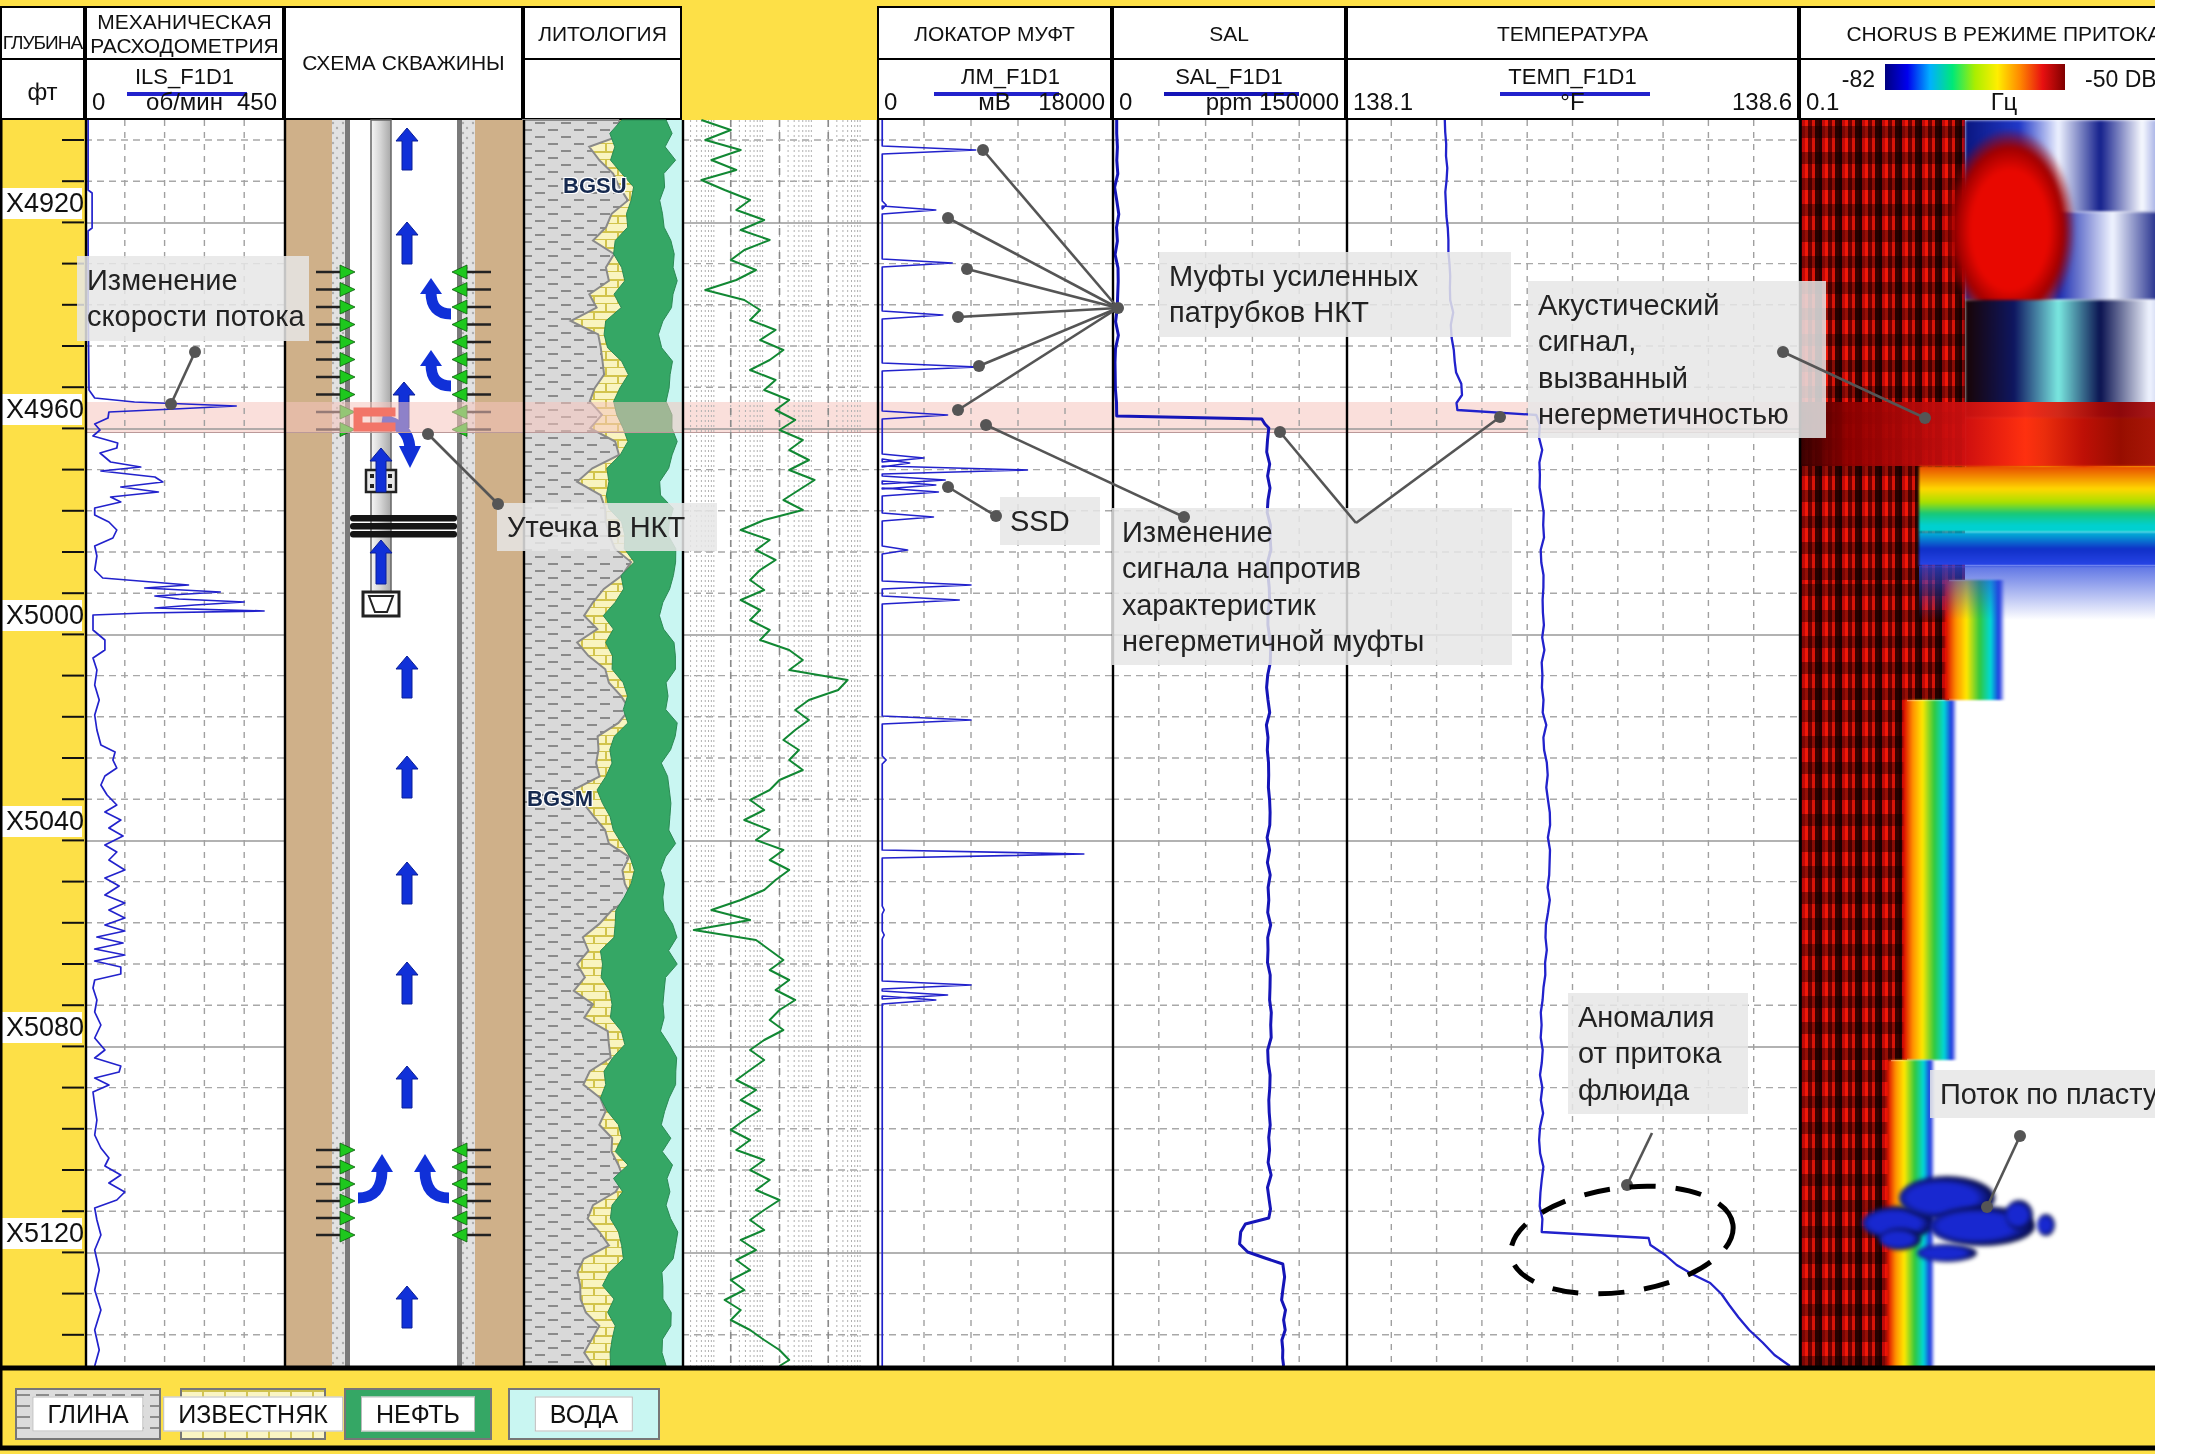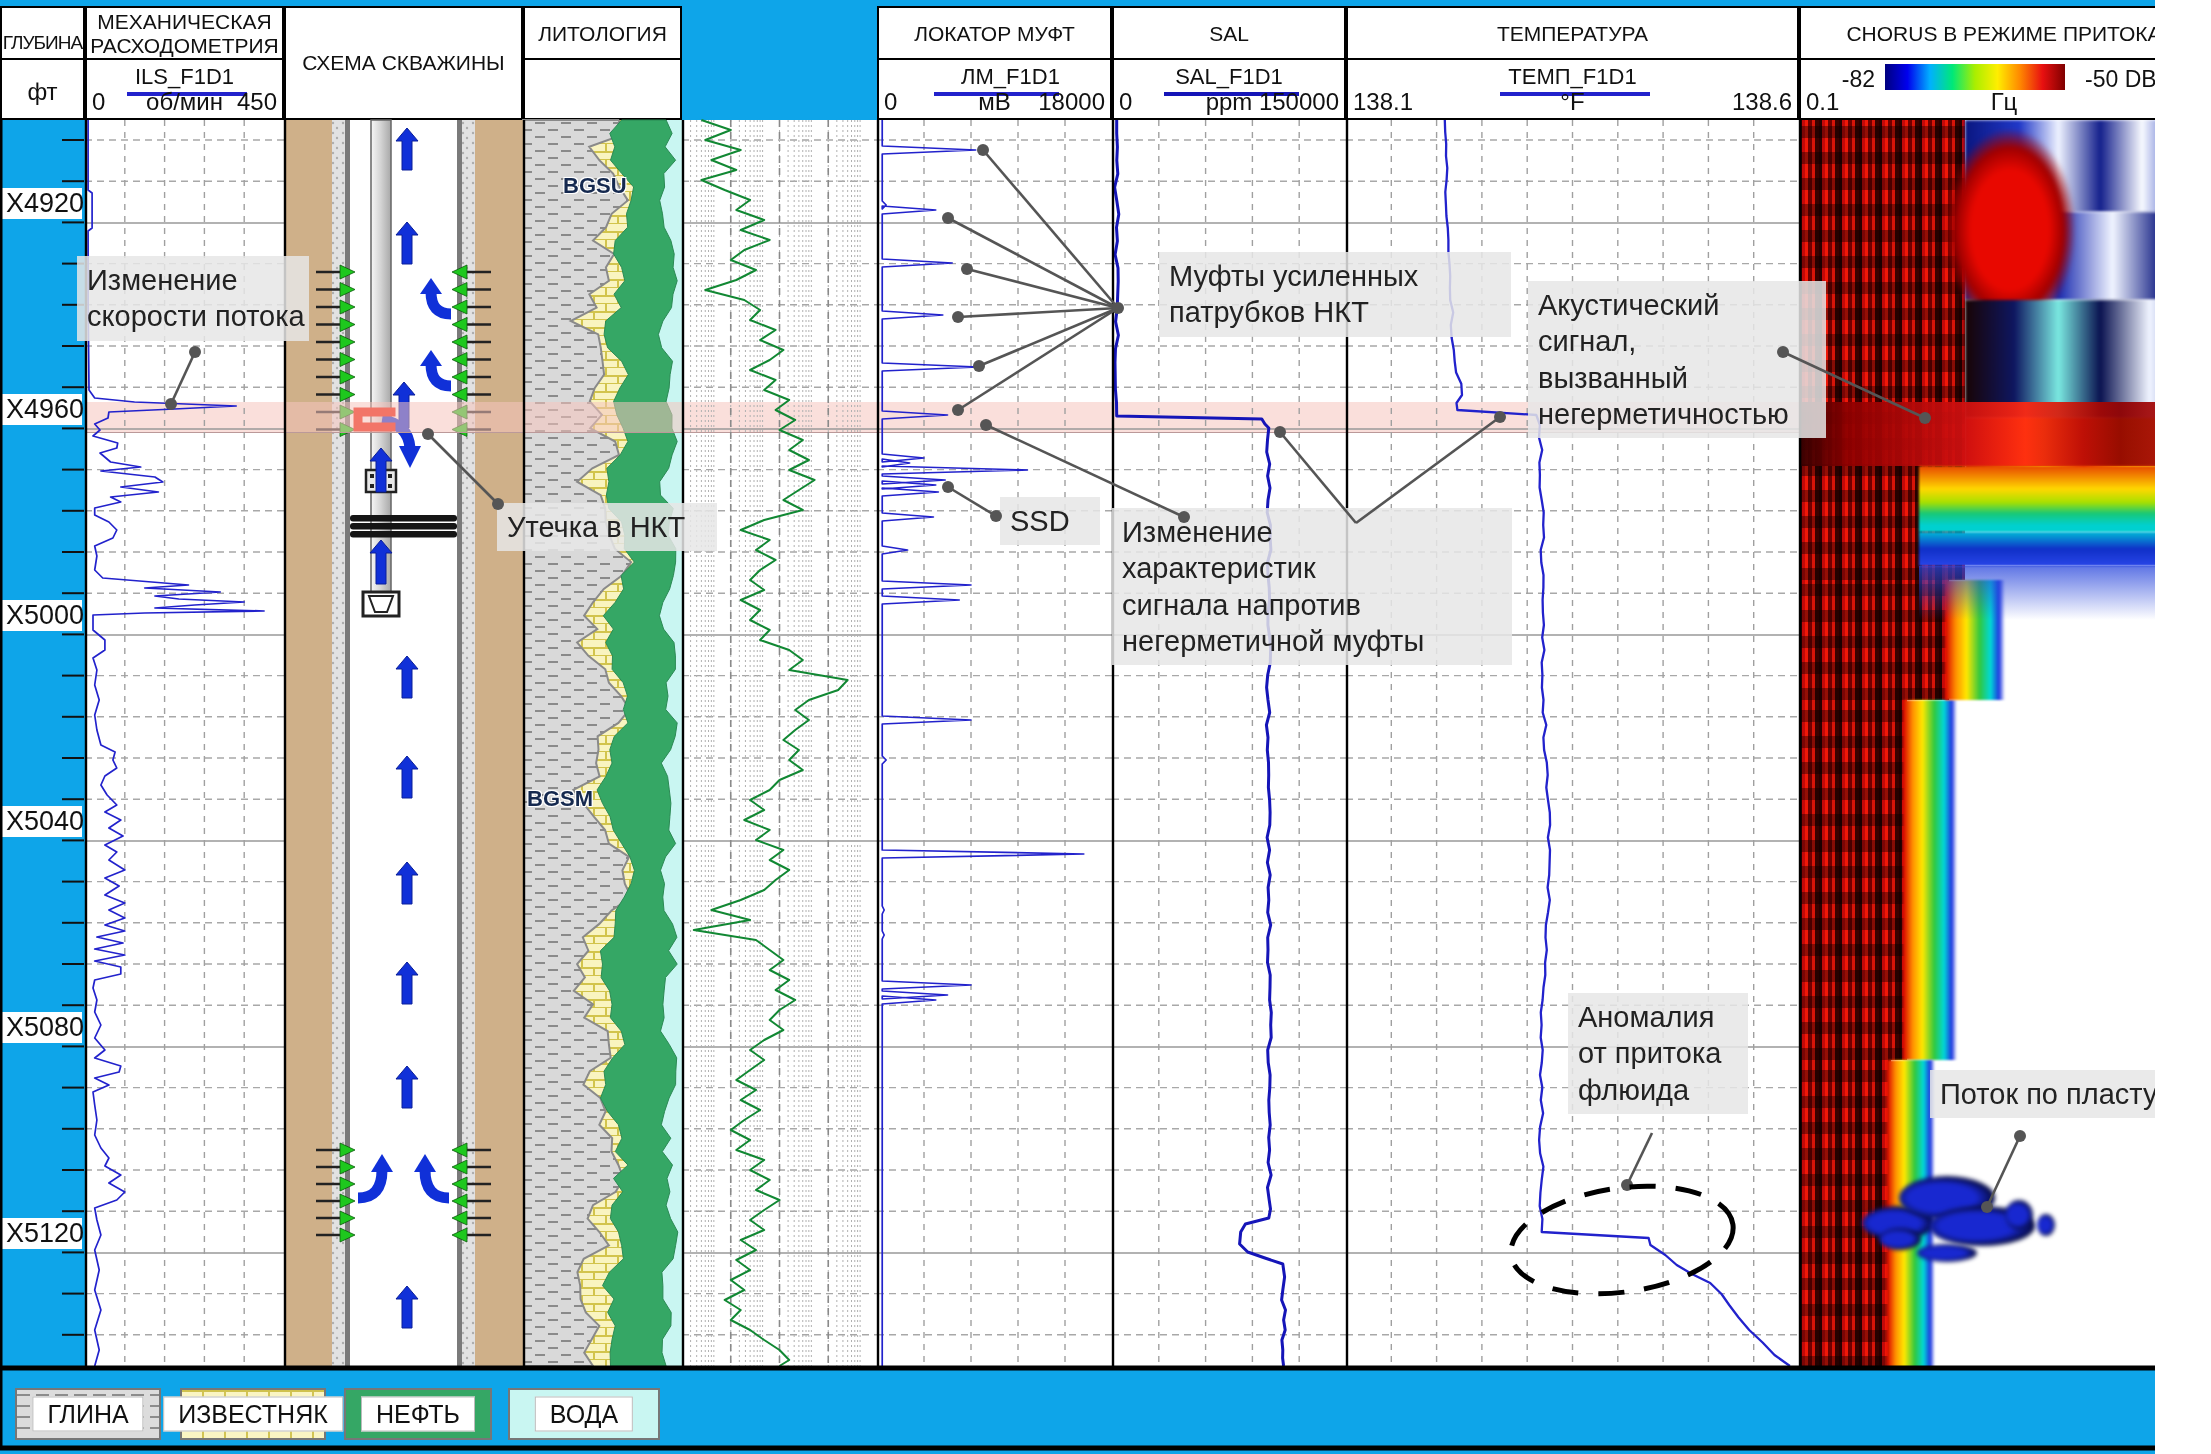--- a/index.html
+++ b/index.html
@@ -1,16 +1,16 @@
 <!DOCTYPE html>
 <html><head>
 <meta charset="utf-8">
 <style>
   html,body{margin:0;padding:0;background:#fff;}
-  #app{position:relative;width:2155px;height:1454px;background:#0ea5e9;overflow:hidden;
+  #app{position:relative;width:2155px;height:1454px;background:#fde047;overflow:hidden;
        font-family:"Liberation Sans",sans-serif;color:#111;}
   .th{position:absolute;border:2px solid #000;background:#fff;box-sizing:border-box;}
   .tt{position:absolute;left:0;right:0;top:0;display:flex;align-items:center;justify-content:center;
       text-align:center;font-size:21px;line-height:1.15;font-weight:400;}
   .tdiv{position:absolute;left:0;right:0;border-top:2px solid #000;}
   .mn{position:absolute;left:0;right:0;text-align:center;font-size:22px;}
   .mnline{position:absolute;height:4px;}
   .umin{position:absolute;left:5px;font-size:24px;}
   .umax{position:absolute;right:5px;font-size:24px;}
   .ucen{position:absolute;left:0;right:0;text-align:center;font-size:24px;}
@@ -550,22 +550,22 @@
     </div>
     <div class="ann" style="position: absolute; left: 1159px; top: 252px; width: 332px;">
       <div>Муфты усиленных</div>
       <div>патрубков НКТ</div>
     </div>
     <div class="ann" style="position: absolute; left: 1000px; top: 497px; width: 80px;">
       <div>SSD</div>
     </div>
     <div class="ann" style="position: absolute; left: 1112px; top: 508px; width: 380px;">
       <div>Изменение</div>
+      <div>сигнала напротив</div>
       <div>характеристик</div>
-      <div>сигнала напротив</div>
       <div>негерметичной муфты</div>
     </div>
     <div class="ann" style="position: absolute; left: 1528px; top: 281px; width: 278px;">
       <div>Акустический</div>
       <div>сигнал,</div>
       <div>вызванный</div>
       <div>негерметичностью</div>
     </div>
     <div class="ann" style="position: absolute; left: 1568px; top: 993px; width: 160px;">
       <div>Аномалия</div>

